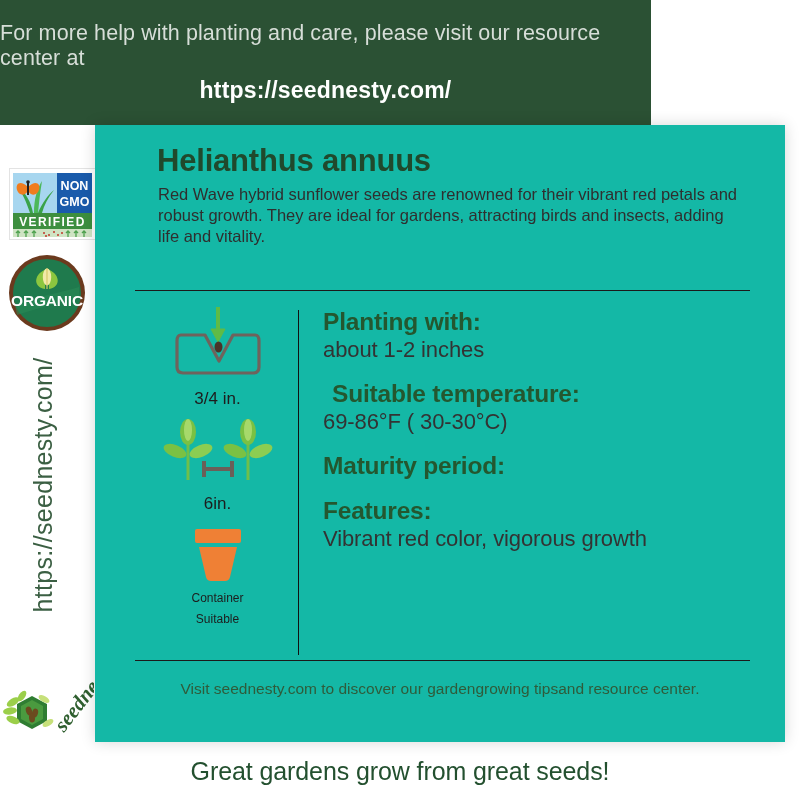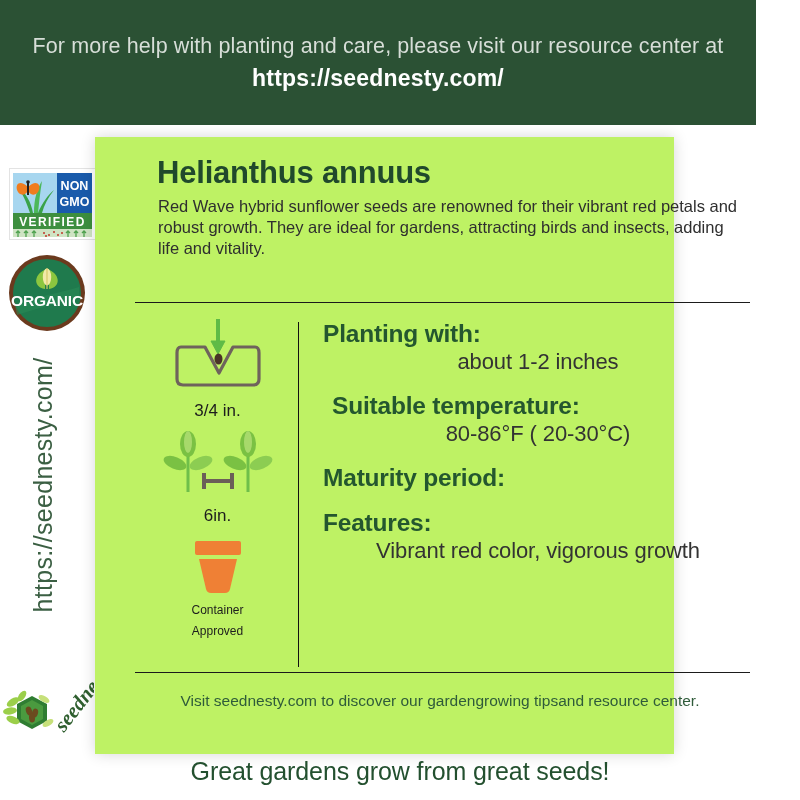--- a/index.html
+++ b/index.html
@@ -6,37 +6,37 @@
   body{
     width:800px;height:800px;
     font-family:"Liberation Sans", sans-serif;
     background:#ffffff;
     overflow:hidden;
   }
   .packet{position:relative;width:800px;height:800px;background:#ffffff;}
 
   
   .header{
-    position:absolute;left:0;top:0;width:756px;height:125px;
+    position:absolute;left:0;top:0;width:651px;height:125px;
     background:#2b5134;
     display:flex;flex-direction:column;align-items:center;justify-content:center;
     gap:6px;
   }
   .header-line1{
     color:#d7ded8;font-size:21.5px;letter-spacing:.1px;
     font-family:"Liberation Sans", sans-serif;
   }
   .header-url{
     color:#ffffff;font-size:23px;font-weight:bold;letter-spacing:.2px;
   }
 
   
   .card{
-    position:absolute;left:95px;top:137px;width:579px;height:617px;
-    background:#bef264;
+    position:absolute;left:95px;top:125px;width:690px;height:617px;
+    background:#14b8a6;
     box-shadow:0 0 14px rgba(0,0,0,0.16);
   }
   .card-inner{position:absolute;left:0;top:0;right:0;bottom:0;}
 
   
   .rail{position:absolute;left:0;top:125px;width:95px;height:675px;padding-left:7px;}
 
   .badge-nongmo{
     position:absolute;left:9px;top:43px;width:85px;height:70px;
     background:#ffffff;border:1px solid #e3e3e3;
@@ -89,21 +89,21 @@
   .icon-caption.small{font-size:12px;}
 
   
   .specs{position:absolute;left:228px;top:183px;width:430px;}
   .spec{margin-bottom:17px;}
   .spec-label{
     color:#24572f;font-size:24.5px;font-weight:bold;line-height:28px;
     letter-spacing:-.2px;
   }
   .spec-value{
-    color:#333333;font-size:22px;line-height:27px;letter-spacing:-.1px;text-align:center;
+    color:#333333;font-size:22px;line-height:27px;letter-spacing:-.1px;
   }
   .spec.indent .spec-label{padding-left:9px;}
 
   
   .card-footnote{
     position:absolute;left:0;top:555px;width:690px;text-align:center;
     color:#2f5b3a;font-size:15.5px;
   }
 
   
@@ -272,32 +272,32 @@
           </svg>
           <div class="icon-caption">6in.</div>
         </div>
 
         <div class="icon-block">
           <svg width="118" height="62" viewBox="0 0 118 62" xmlns="http://www.w3.org/2000/svg">
             <rect x="36" y="8" width="46" height="14" rx="2" fill="#ef8035"></rect>
             <path d="M40 26 L78 26 L71 56 Q70 60 66 60 L52 60 Q48 60 47 56 Z" fill="#ef8035"></path>
           </svg>
           <div class="icon-caption small">Container</div>
-          <div class="icon-caption small">Approved</div>
+          <div class="icon-caption small">Suitable</div>
         </div>
       </div>
 
       <div class="specs">
         <div class="spec">
           <div class="spec-label">Planting with:</div>
           <div class="spec-value">about  1-2 inches</div>
         </div>
         <div class="spec indent">
           <div class="spec-label">Suitable temperature:</div>
-          <div class="spec-value">80-86°F ( 20-30°C)</div>
+          <div class="spec-value">69-86°F ( 30-30°C)</div>
         </div>
         <div class="spec">
           <div class="spec-label">Maturity period:</div>
         </div>
         <div class="spec">
           <div class="spec-label">Features:</div>
           <div class="spec-value">Vibrant red color, vigorous growth</div>
         </div>
       </div>
 

